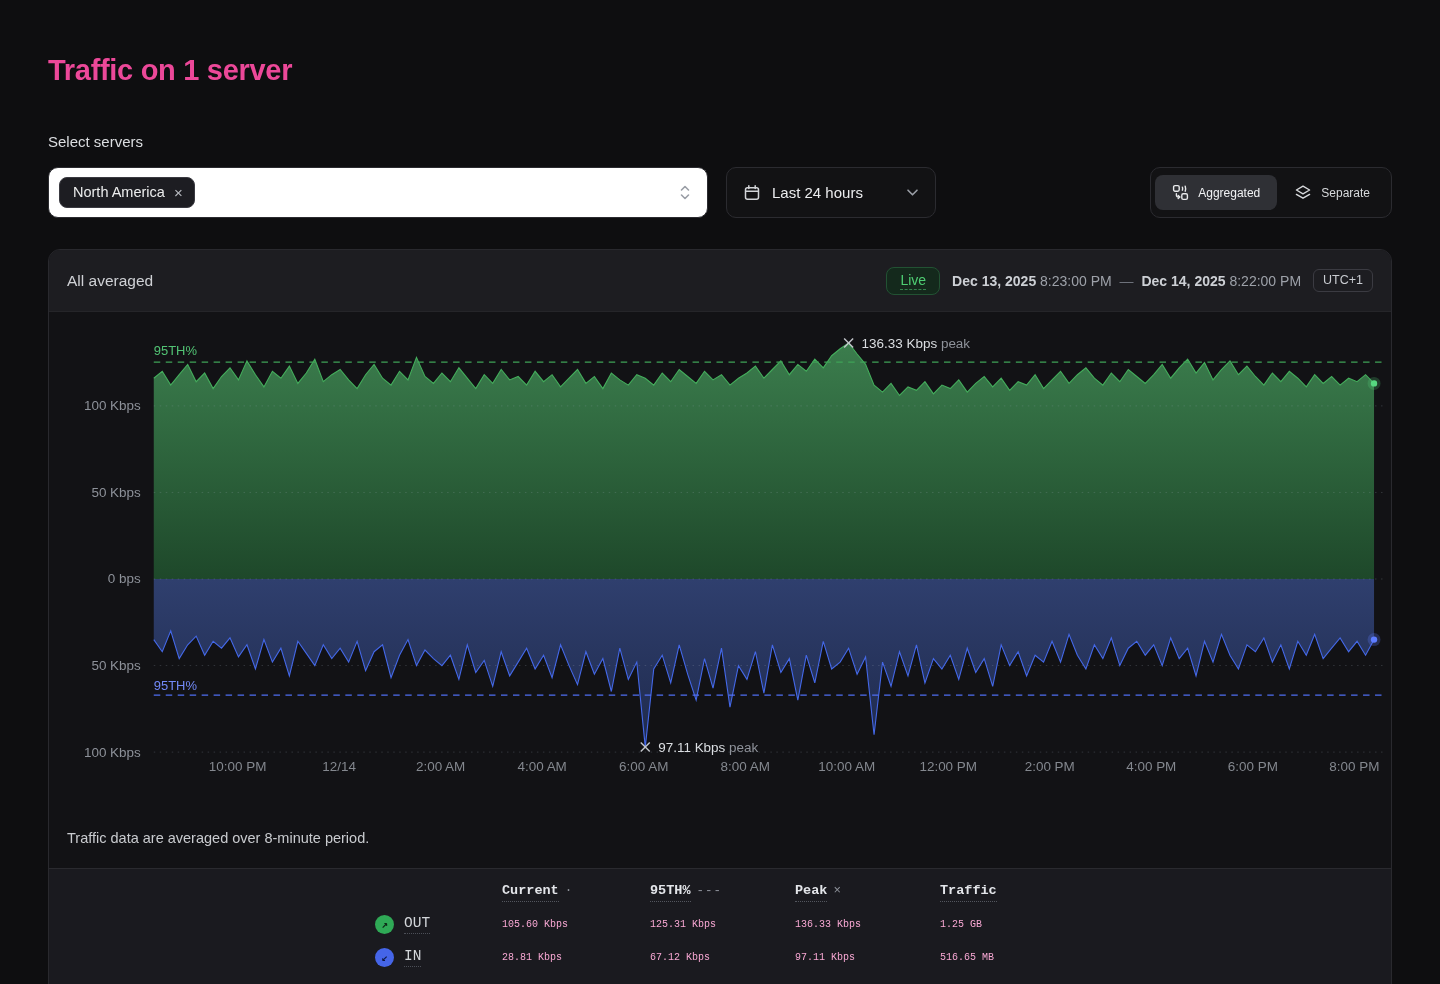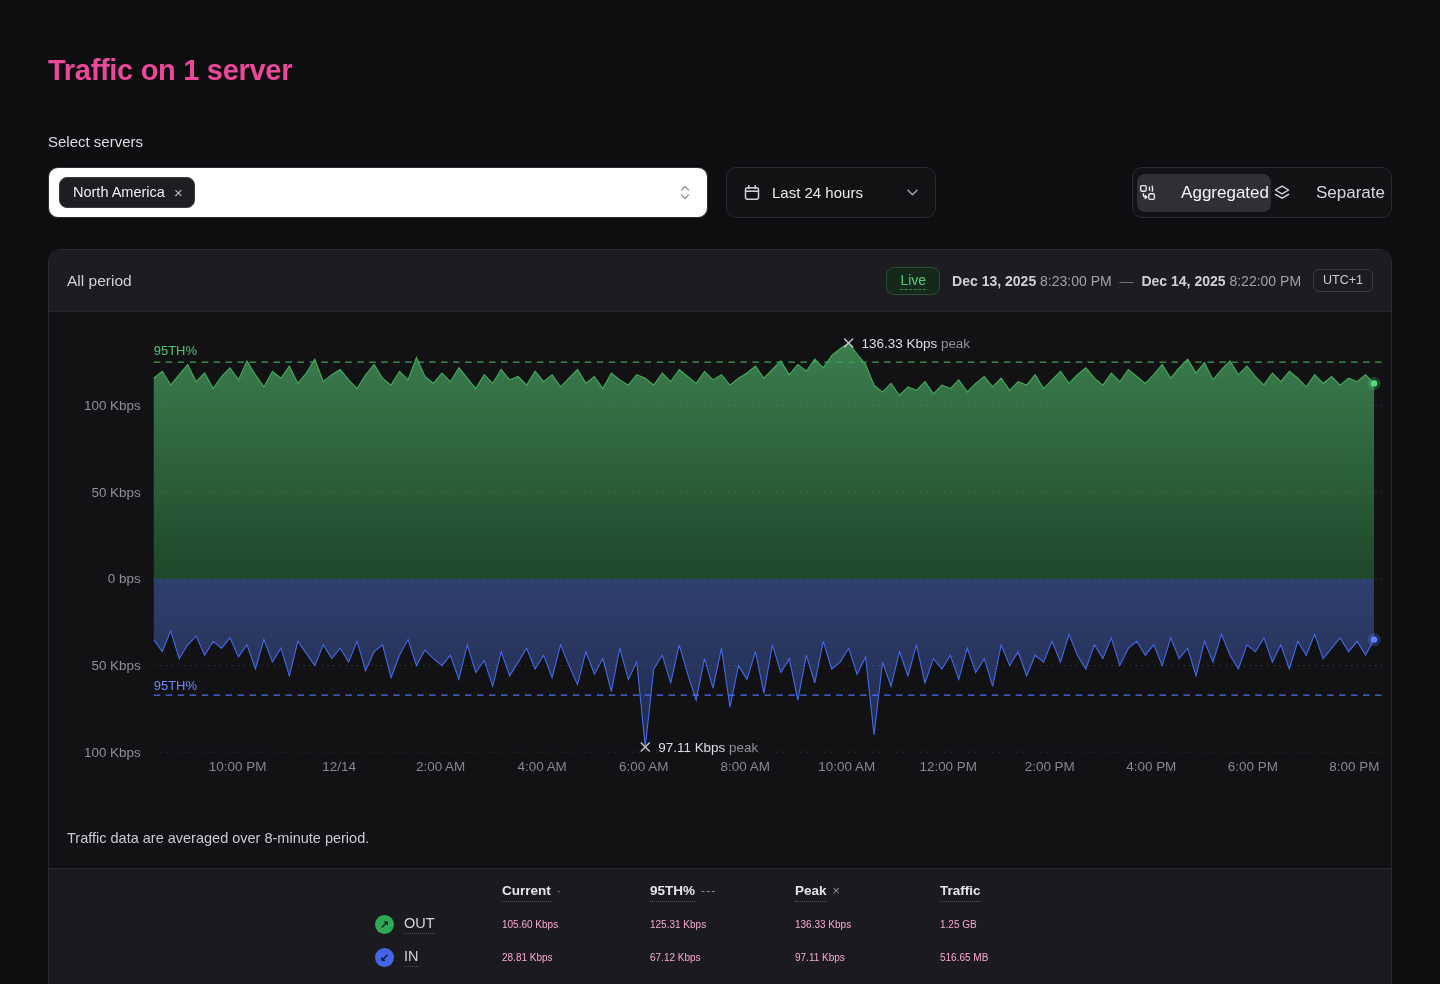--- a/index.html
+++ b/index.html
@@ -36,22 +36,22 @@
     padding:0 16px; background:#121214; border:1px solid #2b2b30;
     border-radius:10px; font-size:15px; color:#ebecee; cursor:pointer;
   }
   .range-chevron { margin-left:auto; }
 
   .segmented {
     margin-left:auto; display:flex; align-items:center;
     background:#121214; border:1px solid #2b2b30; border-radius:10px; padding:4px;
   }
   .seg {
-    display:flex; align-items:center; gap:25px; padding:9px 2px;
-    border-radius:8px; font-size:17px; color:#d7d9dc; cursor:pointer; white-space:nowrap;
+    display:flex; align-items:center; gap:9px; padding:9px 17px;
+    border-radius:8px; font-size:12px; color:#d7d9dc; cursor:pointer; white-space:nowrap;
   }
   .seg.active { background:#2f3035; color:#f2f3f5; }
 
   .panel {
     margin-top:31px; border:1px solid #29292e; border-radius:12px;
     background:#121215; overflow:hidden;
   }
   .panel-header {
     height:62px; background:#1d1d21; border-bottom:1px solid #252529;
     display:flex; align-items:center; padding:0 18px;
@@ -72,21 +72,21 @@
   }
 
   .chart-area { position:relative; height:500px; background:#121215; }
   .chart-area svg { display:block; width:100%; height:100%; }
 
   .footnote { padding:18px 18px 22px; font-size:14.5px; color:#c9cbcf; background:#121215; }
 
   .stats { background:#1a1a1f; border-top:1px solid #2a2a2f; padding:14px 0 60px; }
   .stats-grid {
     display:grid; grid-template-columns:127px 148px 145px 145px 180px;
-    margin-left:326px; align-items:center;
+    margin-left:326px; align-items:center;font-family:Liberation Mono, monospace;
   }
   .stats-head { font-size:13.5px; color:#e3e5e9; padding-bottom:10px; }
   .stats-head .u { border-bottom:1px dotted #53565e; padding-bottom:3px; font-weight:700; }
   .glyph { color:#8f939b; margin-left:6px; font-size:12.5px; letter-spacing:1px; }
   .stat-cell { font-size:10px; color:#f9a8d4; padding:7px 0; }
   .row-label { display:flex; align-items:center; gap:10px; padding:7px 0; }
   .row-label .u { color:#d3d6da; border-bottom:1px dotted #4c4f57; padding-bottom:2px; font-size:14.5px; }
   .dir-icon {
     width:19px; height:19px; border-radius:50%; flex:0 0 19px;
     display:flex; align-items:center; justify-content:center;
@@ -160,21 +160,21 @@
           </svg>
         </span>
         <span>Separate</span>
       </div>
     </div>
   </div>
 
   <div class="panel">
 
     <div class="panel-header">
-      <span class="panel-title">All period</span>
+      <span class="panel-title">All averaged</span>
       <div class="header-right">
         <span class="live-badge"><span>Live</span></span>
         <span class="daterange">
           <b>Dec 13, 2025</b>
           <span>8:23:00 PM</span>
           <span class="dash">—</span>
           <b>Dec 14, 2025</b>
           <span>8:22:00 PM</span>
         </span>
         <span class="utc-badge">UTC+1</span>

